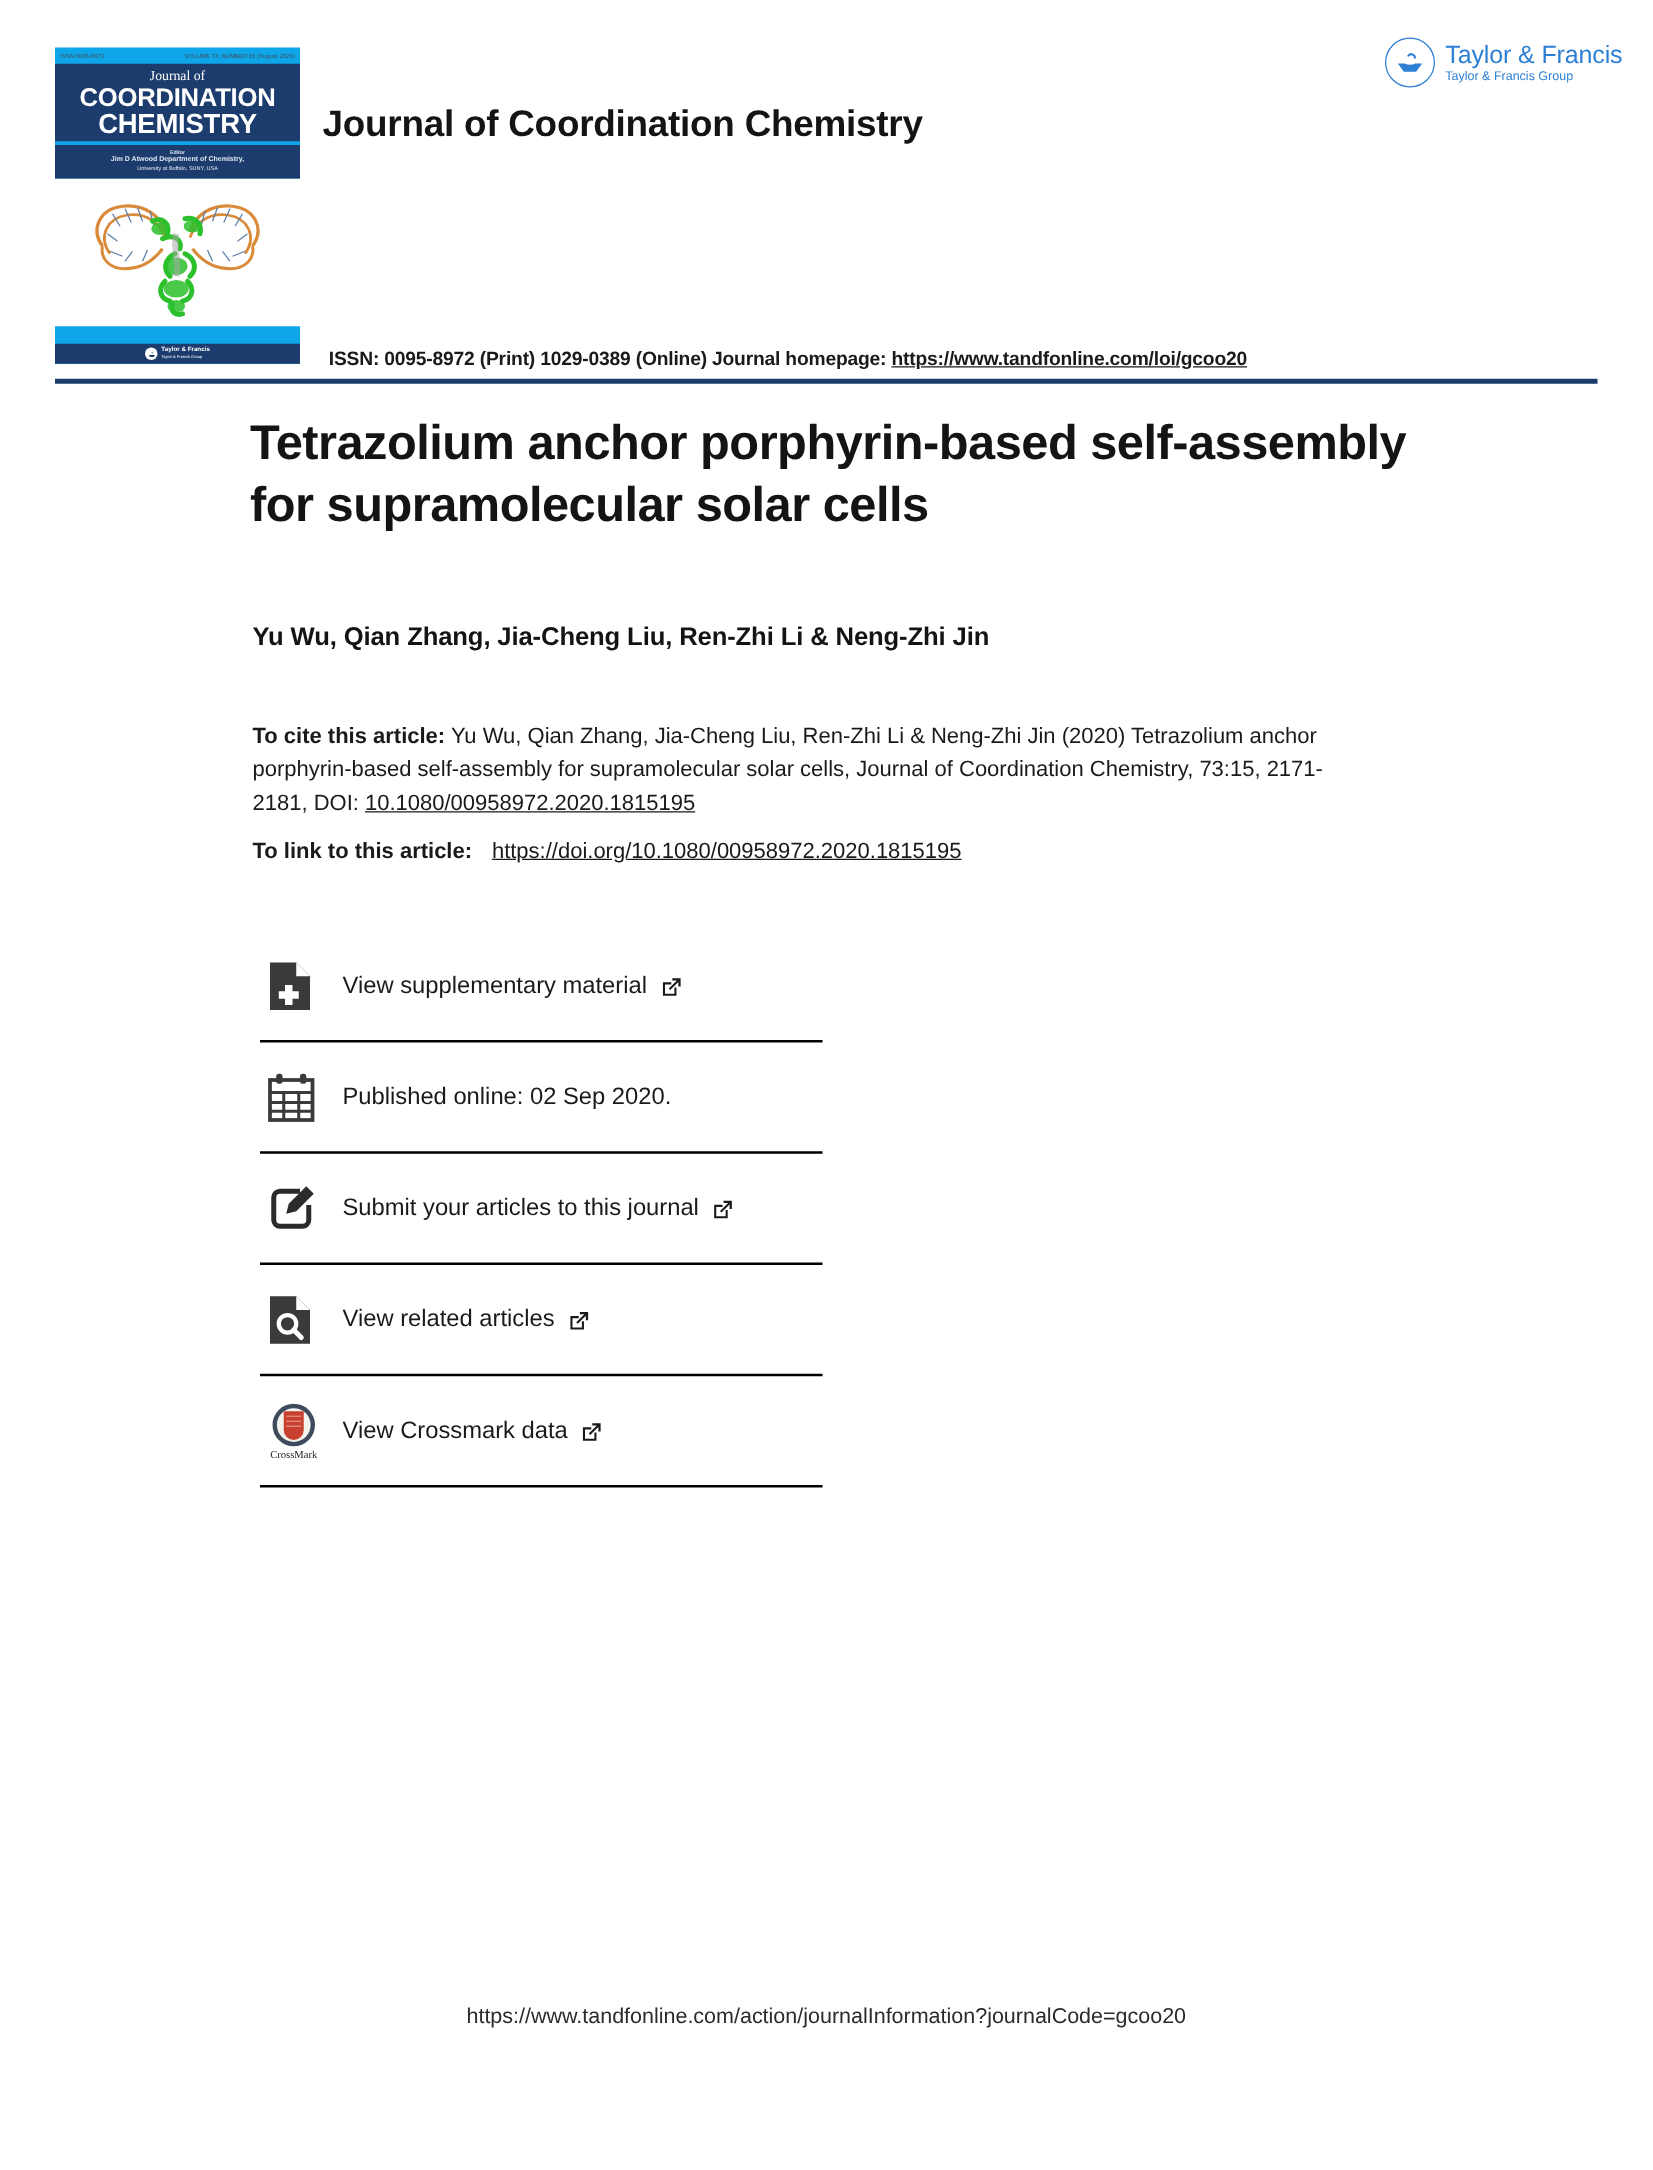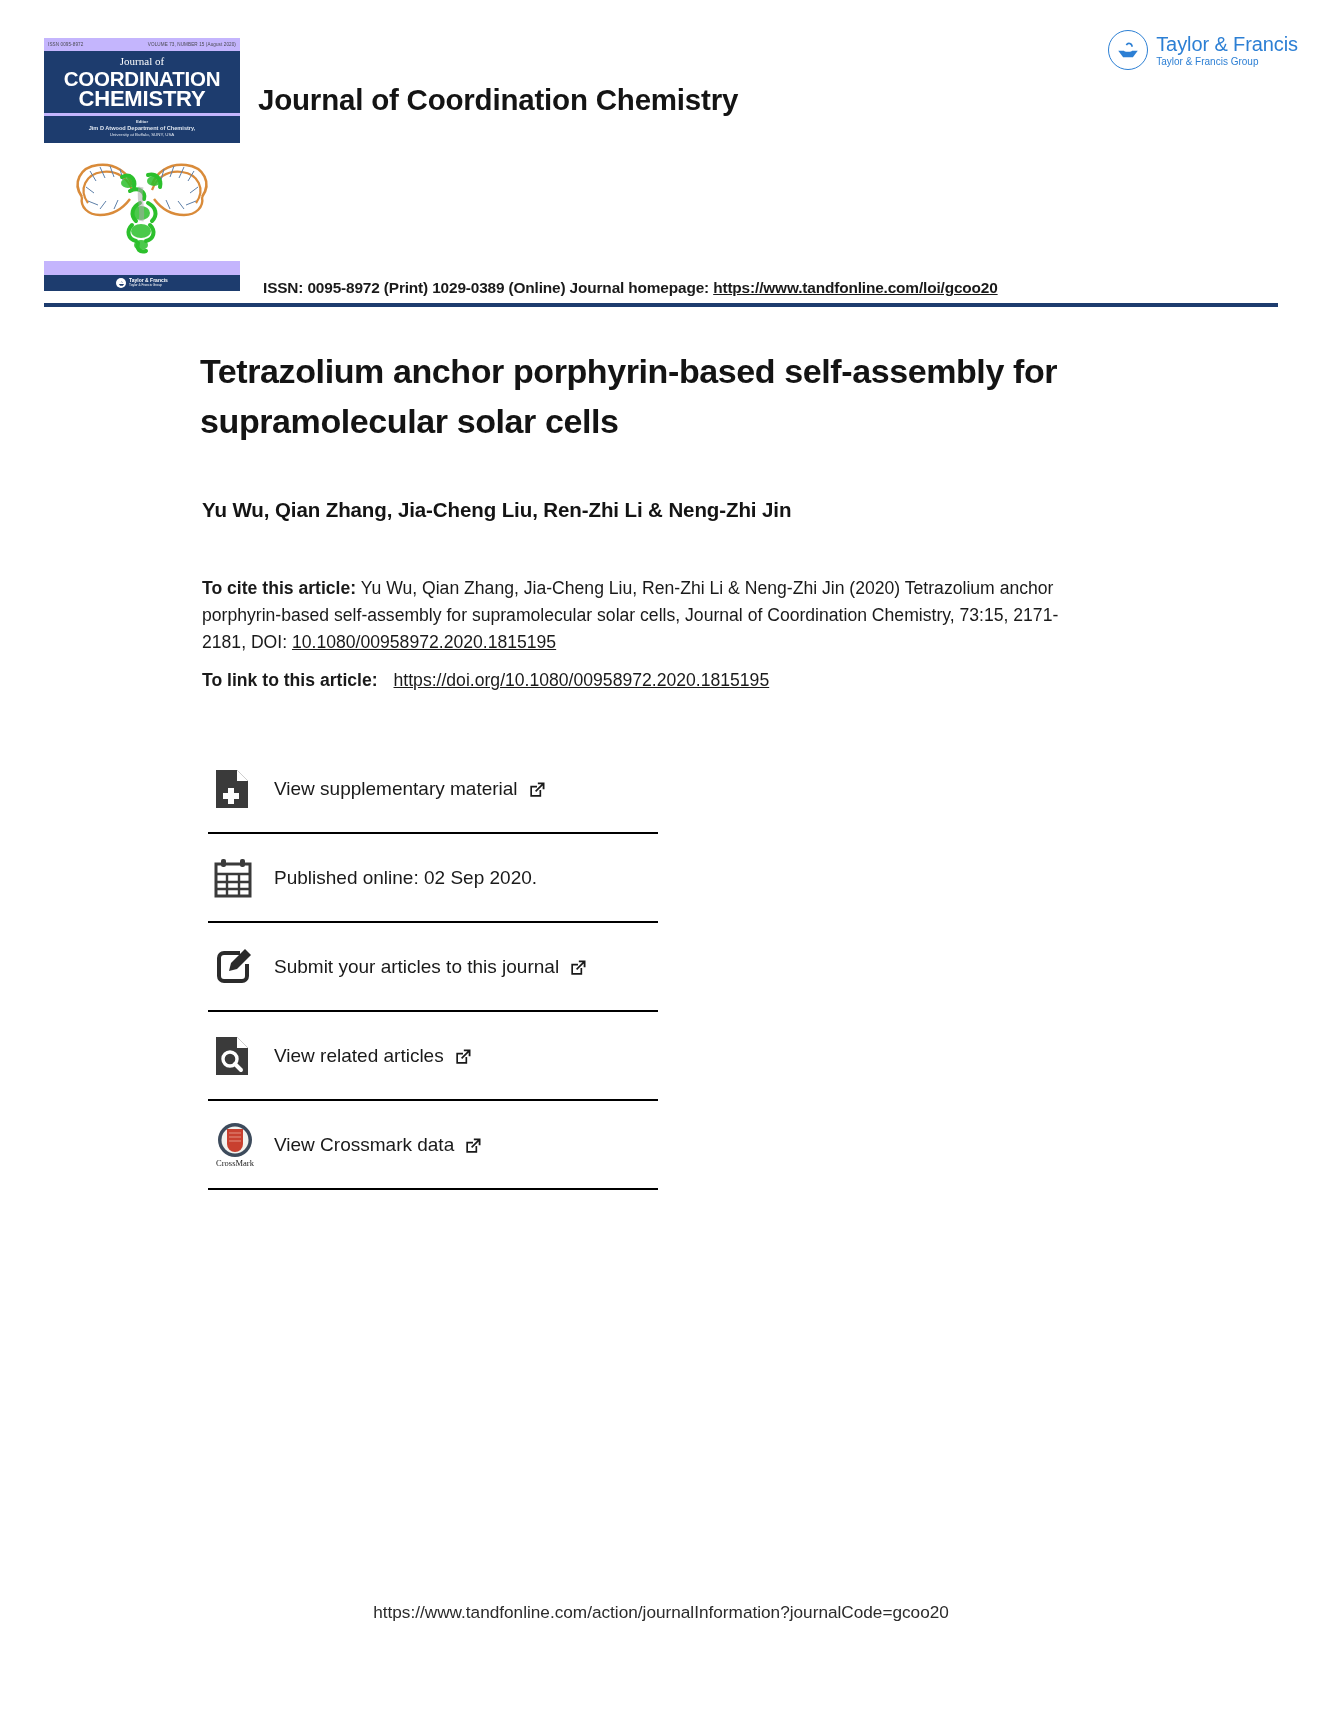--- a/index.html
+++ b/index.html
@@ -24,21 +24,21 @@
     height: 310px;
   }
 
   
   #cover {
     position: absolute;
     left: 44px;
     top: 38px;
     width: 196px;
     height: 253px;
-    background: #c4b5fd;
+    background: #0ea5e9;
   }
   .cover-issn-row {
     position: absolute;
     left: 0; top: 0;
     width: 196px;
     height: 13px;
     display: flex;
     align-items: center;
     justify-content: space-between;
     padding: 0 4px;
@@ -194,23 +194,23 @@
   #content {
     position: absolute;
     left: 0;
     top: 310px;
     width: 1322px;
   }
 
   #article-title {
     position: absolute;
     left: 200px;
-    top: 36px;
+    top: 20px;
     width: 960px;
-    font-size: 34px;
+    font-size: 39px;
     font-weight: bold;
     line-height: 50px;
     letter-spacing: -0.4px;
     color: #141414;
   }
 
   #authors {
     position: absolute;
     left: 202px;
     top: 188px;

